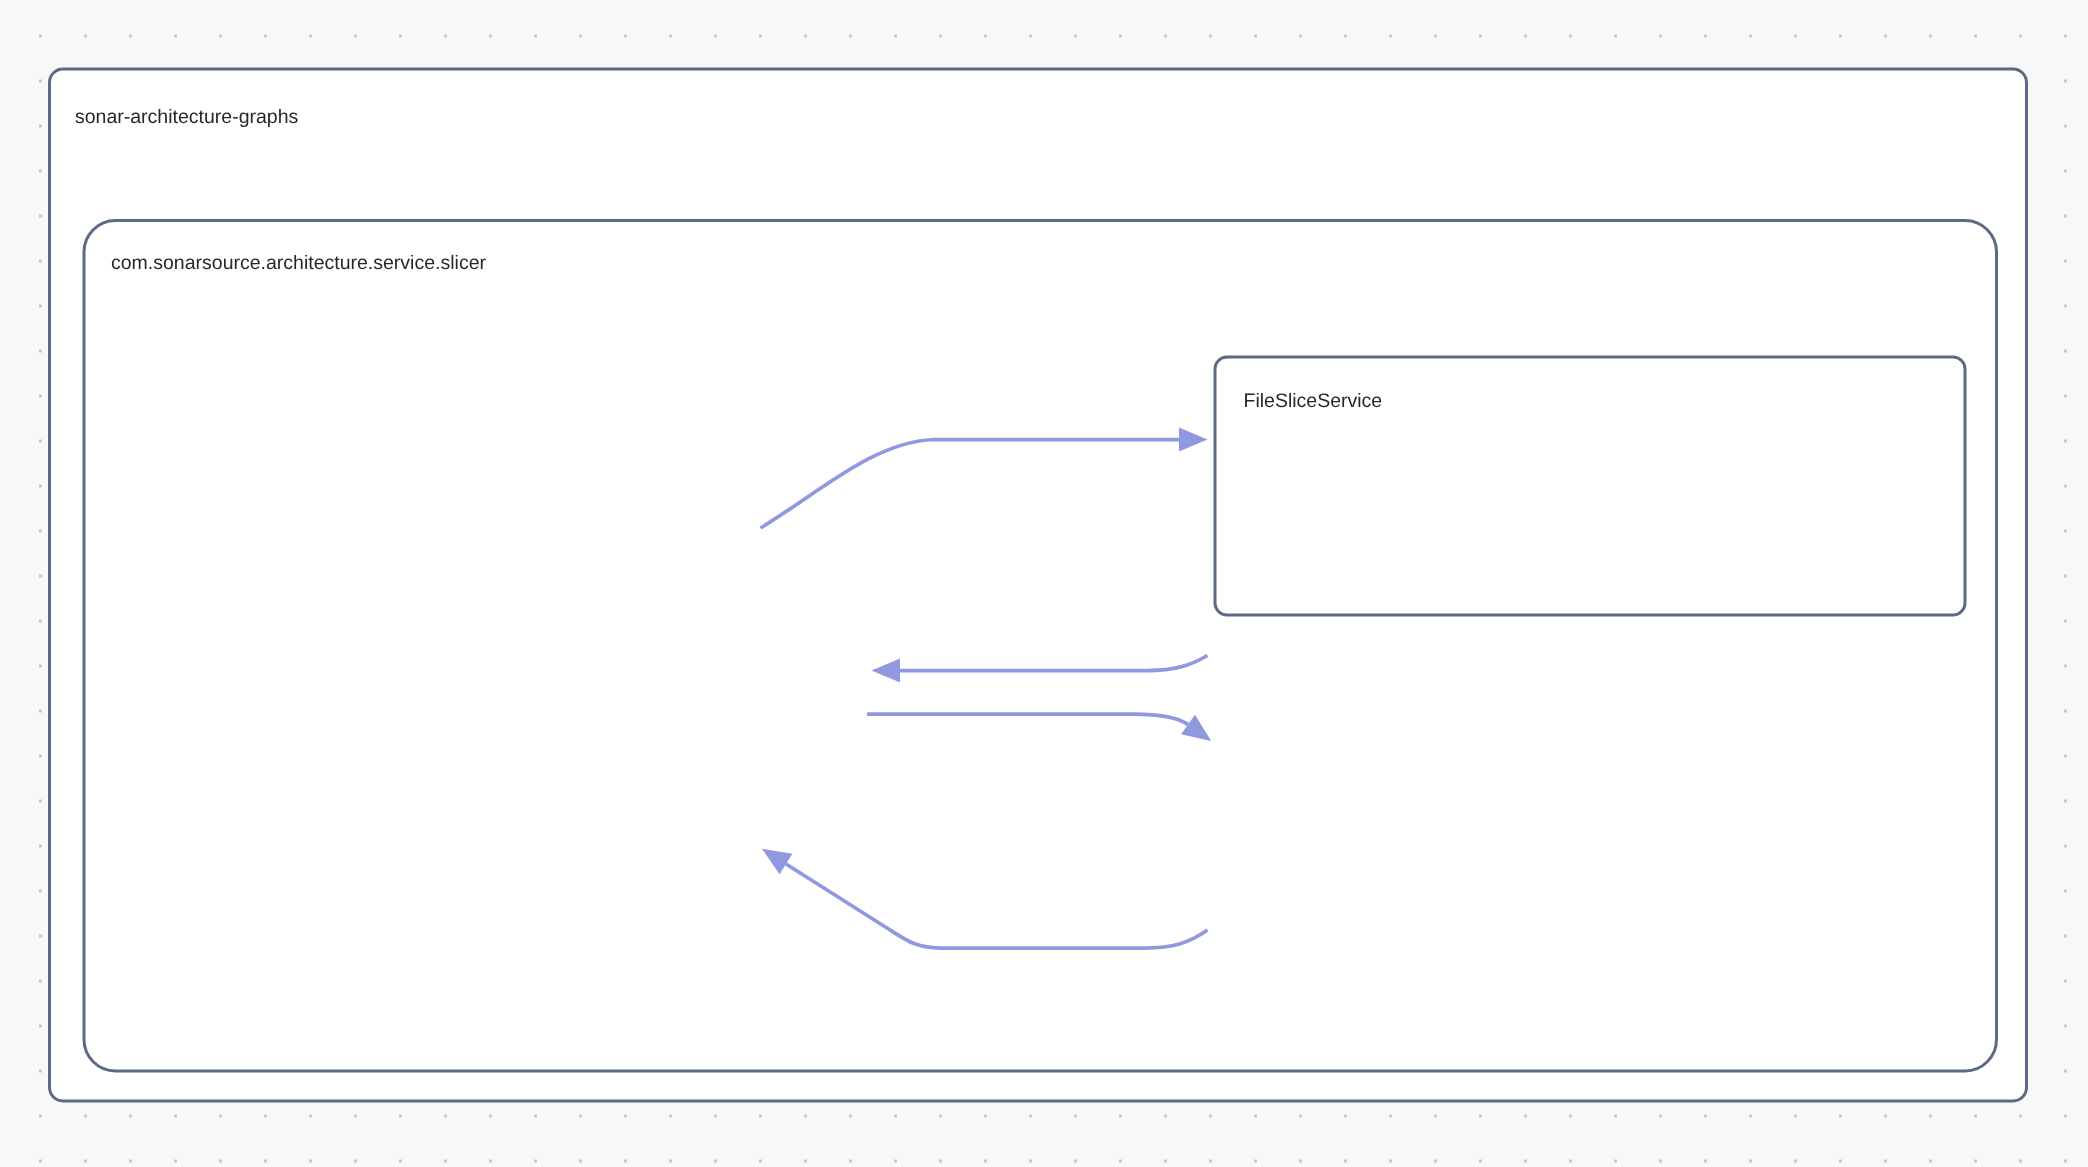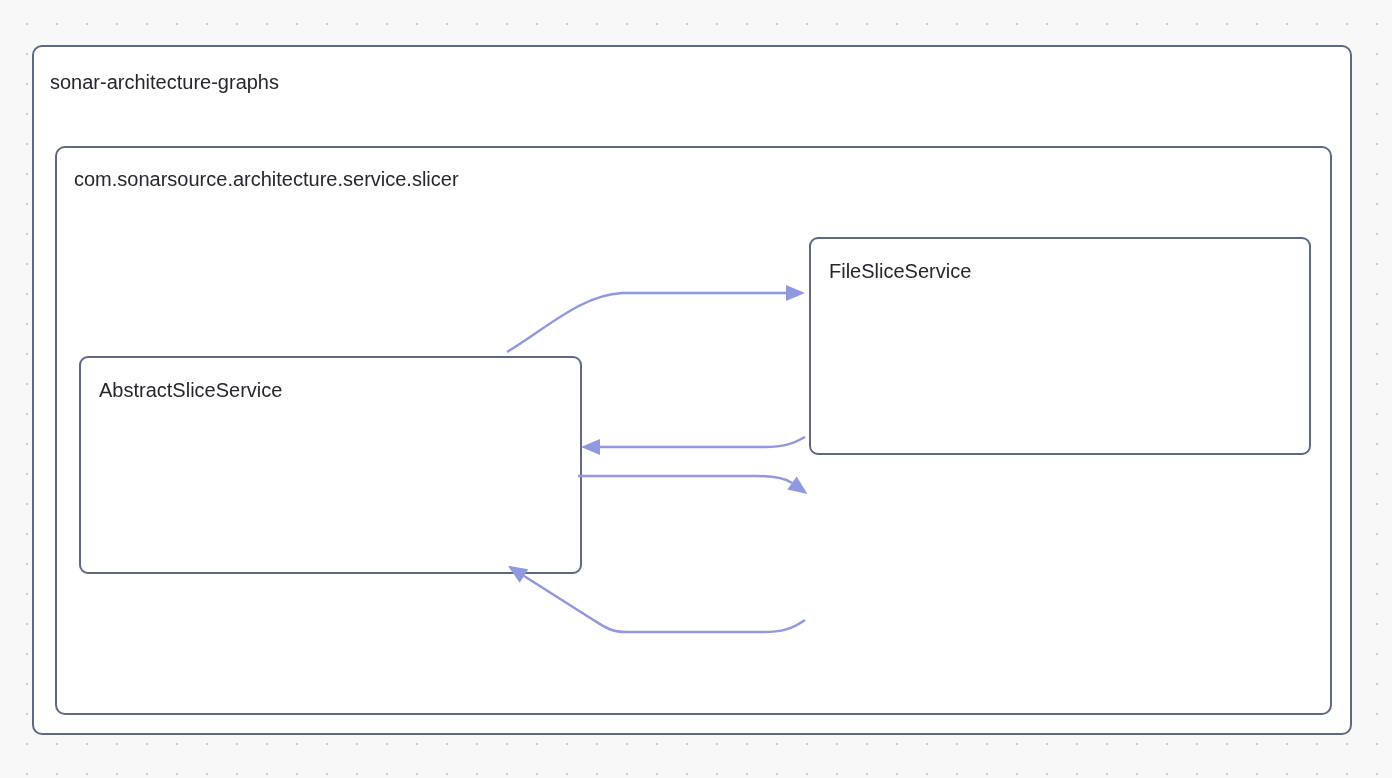--- a/index.html
+++ b/index.html
@@ -26,37 +26,37 @@
   }
   .group {
     position: absolute;
     background: var(--node-fill);
     border: 2px solid var(--border-color);
     border-radius: 10px;
   }
   .group-label, .node-label {
     position: absolute;
     color: var(--text-color);
-    font-size: 20px;
+    font-size: 13px;
     line-height: 1.25;
     white-space: nowrap;
   }
   .group.outer { left: 32px; top: 45px; width: 1320px; height: 690px; }
   .group.outer > .group-label { left: 16px; top: 23px; }
-  .group.inner { left: 21px; top: 99px; width: 1277px; height: 569px; }
+  .group.inner { left: 21px; top: 99px; width: 1277px; height: 569px; border-radius: 22px; }
   .group.inner > .group-label { left: 17px; top: 19px; }
   .node {
     position: absolute;
     background: var(--node-fill);
     border: 2px solid var(--border-color);
     border-radius: 9px;
   }
   .node-label { left: 18px; top: 20px; }
   .node.abstract { left: 22px;  top: 208px; width: 503px; height: 218px; }
-  .node.file     { left: 752px; top: 89px;  width: 502px; height: 218px; }
+  .node.file     { left: 752px; top: 89px;  width: 502px; height: 174px; }
   .node.topmost  { left: 752px; top: 326px; width: 502px; height: 218px; }
   svg.edges {
     position: absolute;
     left: 0; top: 0;
     width: 1392px; height: 778px;
     pointer-events: none;
   }
   svg.edges path.edge-line {
     fill: none;
     stroke: var(--edge-color);
@@ -70,23 +70,20 @@
 <body>
 
 <div class="canvas">
 
   <div class="group outer">
     <div class="group-label">sonar-architecture-graphs</div>
 
     <div class="group inner">
       <div class="group-label">com.sonarsource.architecture.service.slicer</div>
 
-      <div class="node abstract">
-        <div class="node-label">AbstractSliceService</div>
-      </div>
 
       <div class="node file">
         <div class="node-label">FileSliceService</div>
       </div>
 
     </div>
   </div>
 
   <svg class="edges" viewBox="0 0 1392 778" xmlns="http://www.w3.org/2000/svg">
     <defs>

